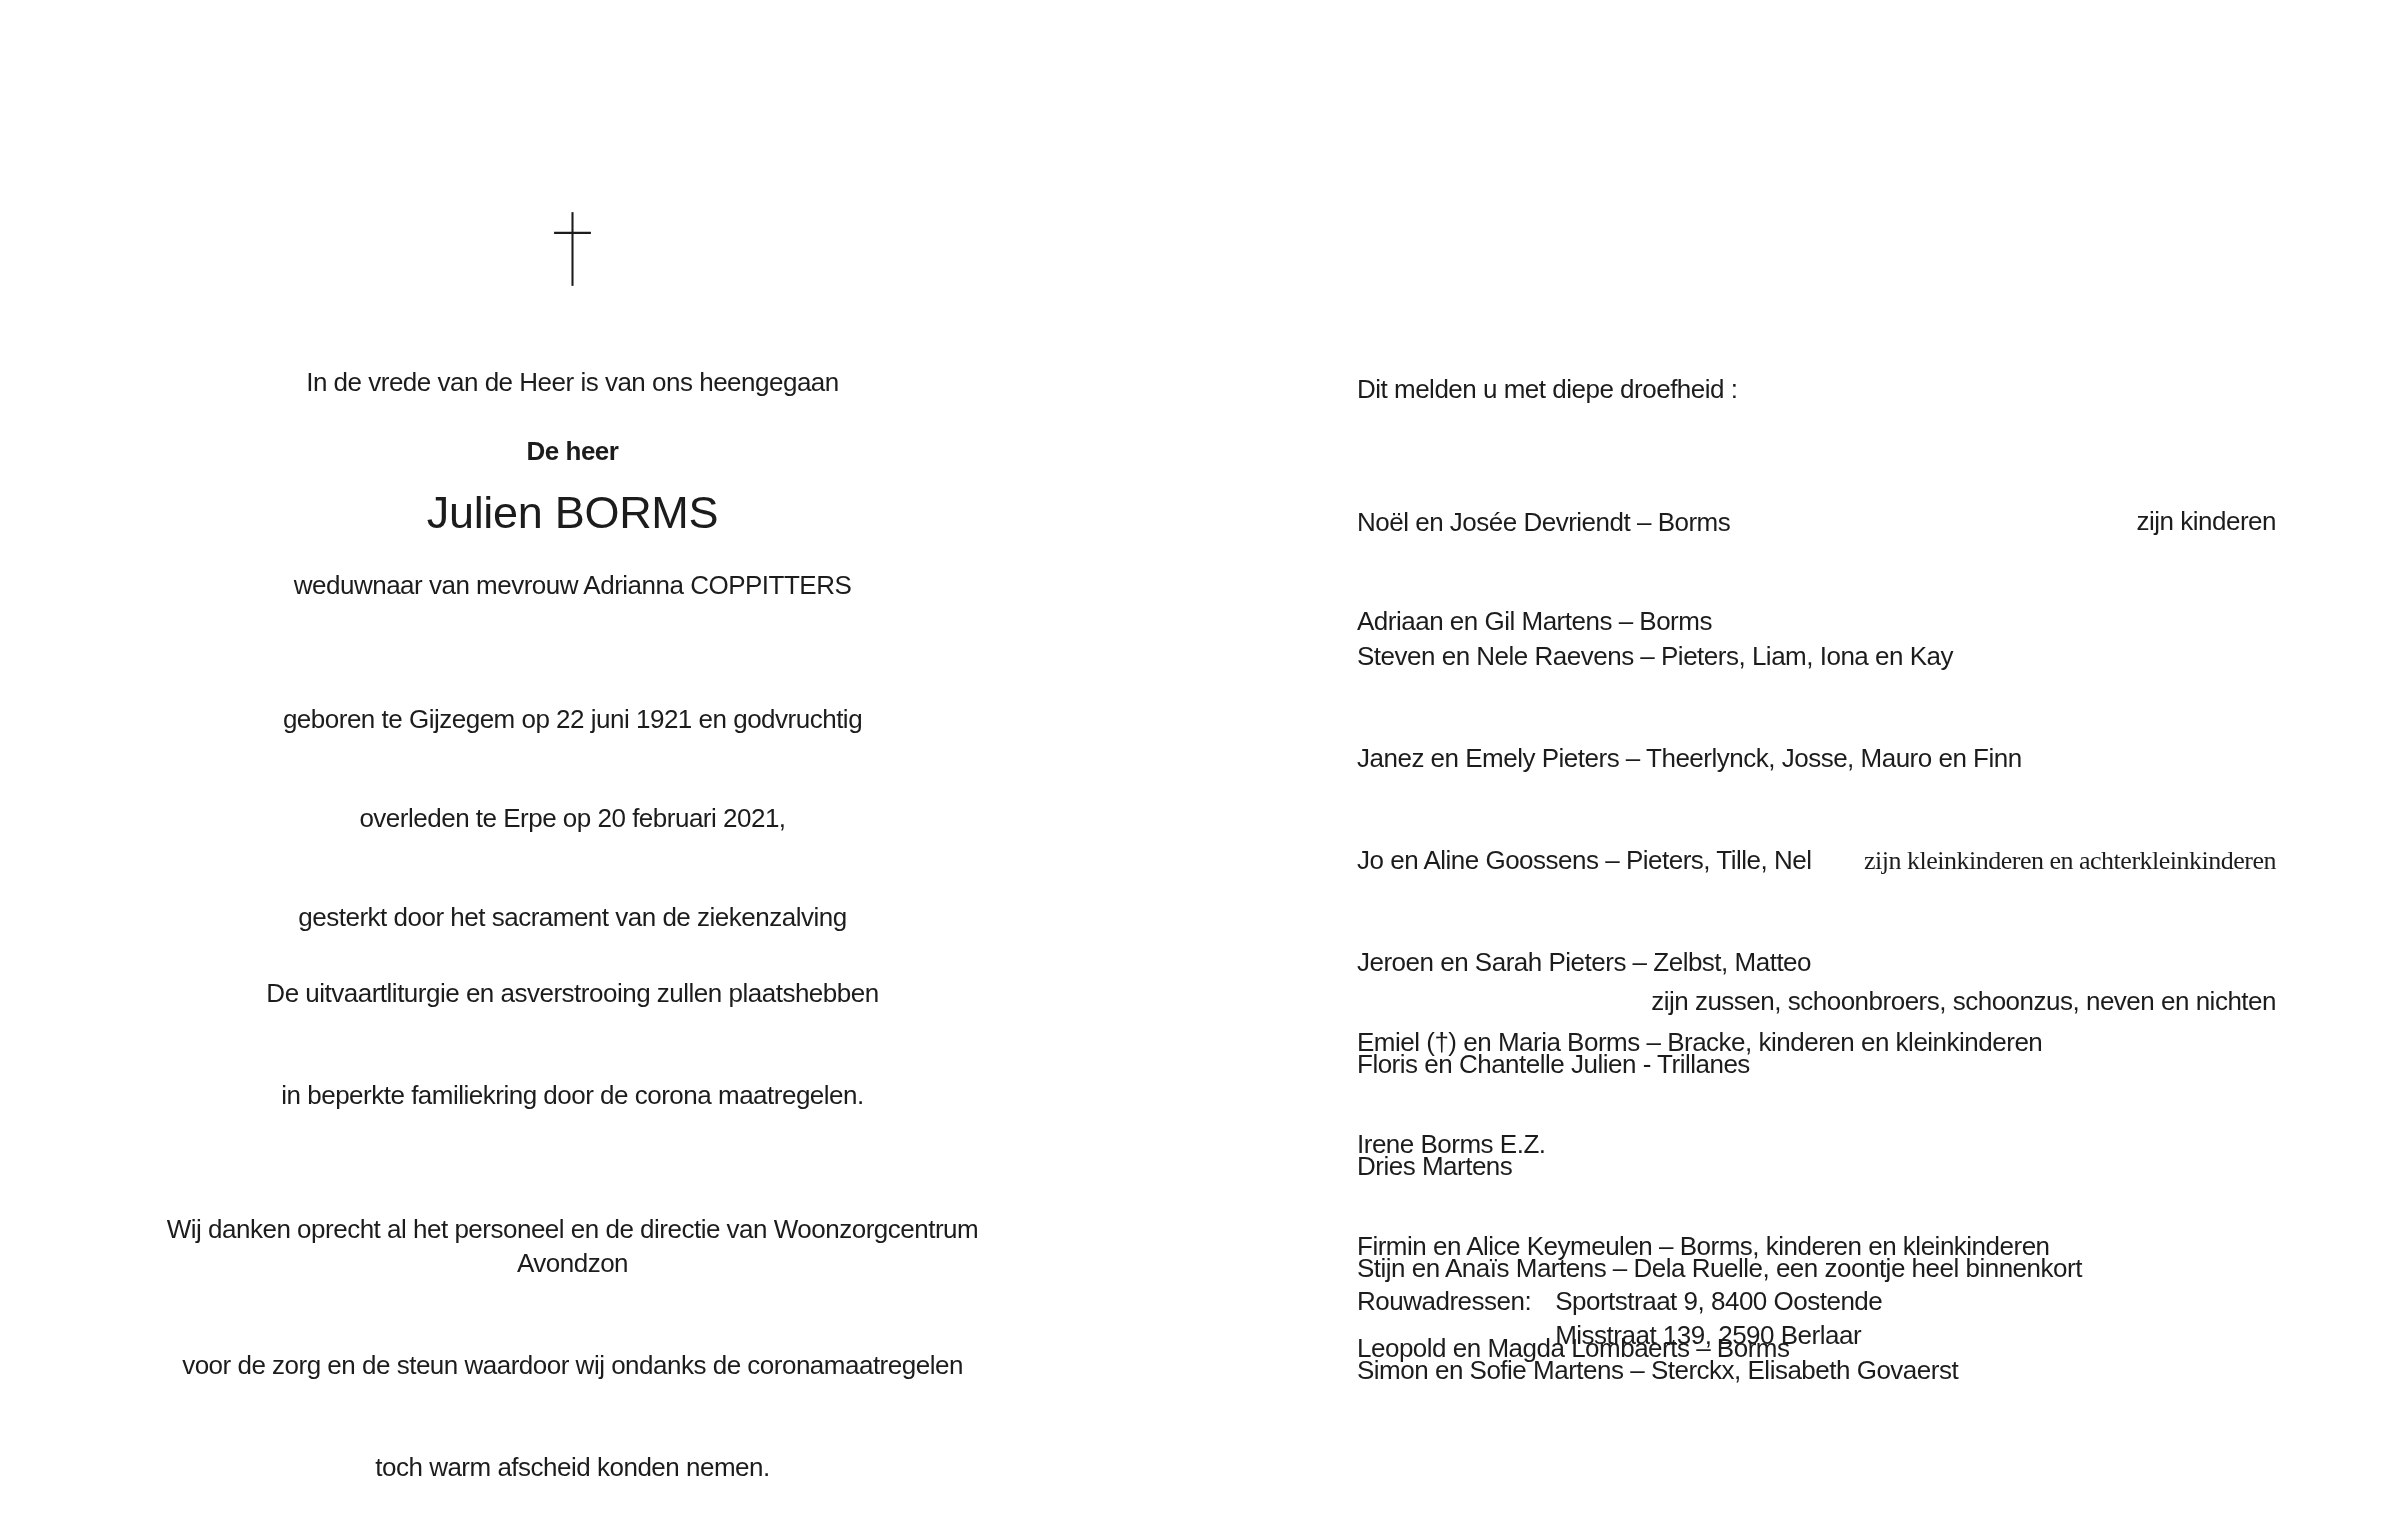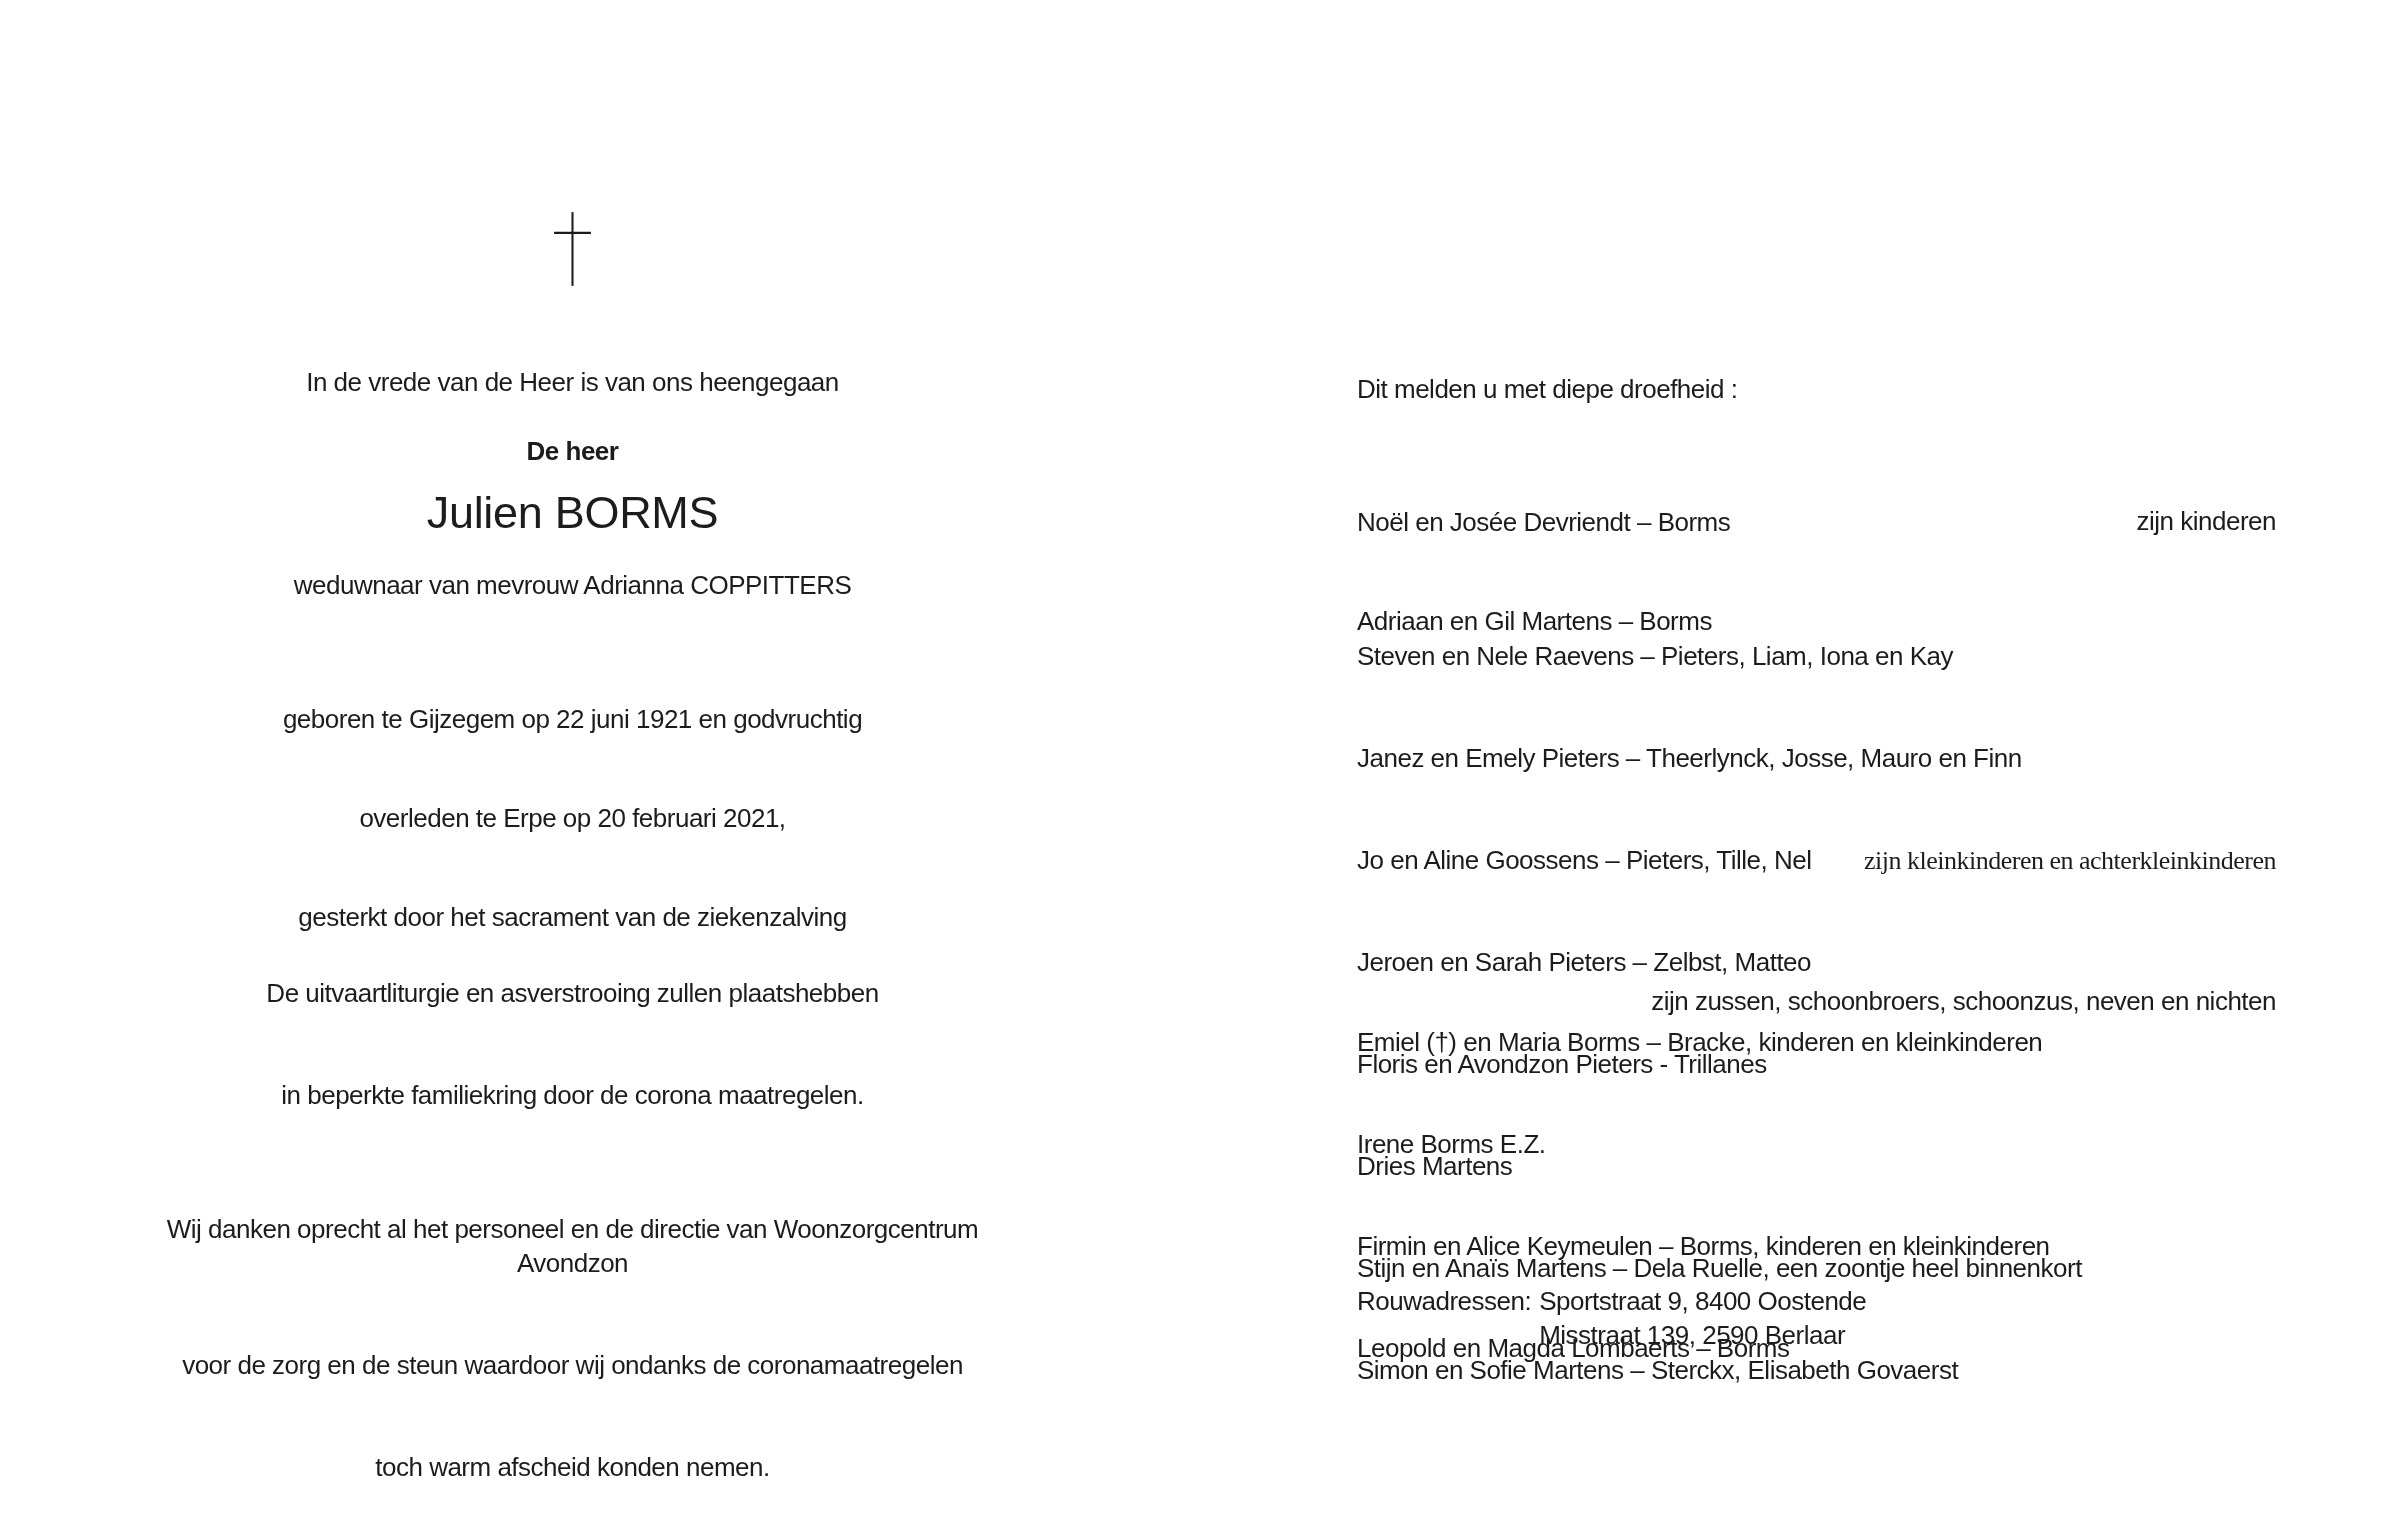--- a/index.html
+++ b/index.html
@@ -34,21 +34,21 @@
 
   
   .r-announce   { top: 372px; }
   .r-children   { top: 440px; line-height: 33px; }
   .r-children-c { top: 504px; }
   .r-grand      { top: 571px; line-height: 34px; }
   .r-grand-c    { top: 844px; font-family: Liberation Serif, serif; }
   .r-relatives  { top: 957px; line-height: 34px; }
   .r-relatives-c{ top: 984px; }
   .r-families   { top: 1114px; }
-  .r-addresses  { top: 1284px; display: flex; gap: 8px; line-height: 34px; }
+  .r-addresses  { top: 1284px; display: flex; gap: 24px; line-height: 34px; }
   .r-addresses .addr-lines { display: flex; flex-direction: column; }
 
   .line { display: block; }
 </style>
 </head>
 <body>
 
 <div class="page">
 
   <section class="panel panel-left">
@@ -96,21 +96,21 @@
       <span class="line">Adriaan en Gil Martens – Borms</span>
     </div>
 
     <div class="blk caption r-children-c">zijn kinderen</div>
 
     <div class="blk r-grand">
       <span class="line">Steven en Nele Raevens – Pieters, Liam, Iona en Kay</span>
       <span class="line">Janez en Emely Pieters – Theerlynck, Josse, Mauro en Finn</span>
       <span class="line">Jo en Aline Goossens – Pieters, Tille, Nel</span>
       <span class="line">Jeroen en Sarah Pieters – Zelbst, Matteo</span>
-      <span class="line">Floris en Avondzon Pieters - Trillanes</span>
+      <span class="line">Floris en Chantelle Julien - Trillanes</span>
       <span class="line">Dries Martens</span>
       <span class="line">Stijn en Anaïs Martens – Dela Ruelle, een zoontje heel binnenkort</span>
       <span class="line">Simon en Sofie Martens – Sterckx, Elisabeth Govaerst</span>
     </div>
 
     <div class="blk caption r-grand-c">zijn kleinkinderen en achterkleinkinderen</div>
 
     <div class="blk r-relatives">
       <span class="line">Emiel (†) en Maria Borms – Bracke, kinderen en kleinkinderen</span>
       <span class="line">Irene Borms E.Z.</span>

